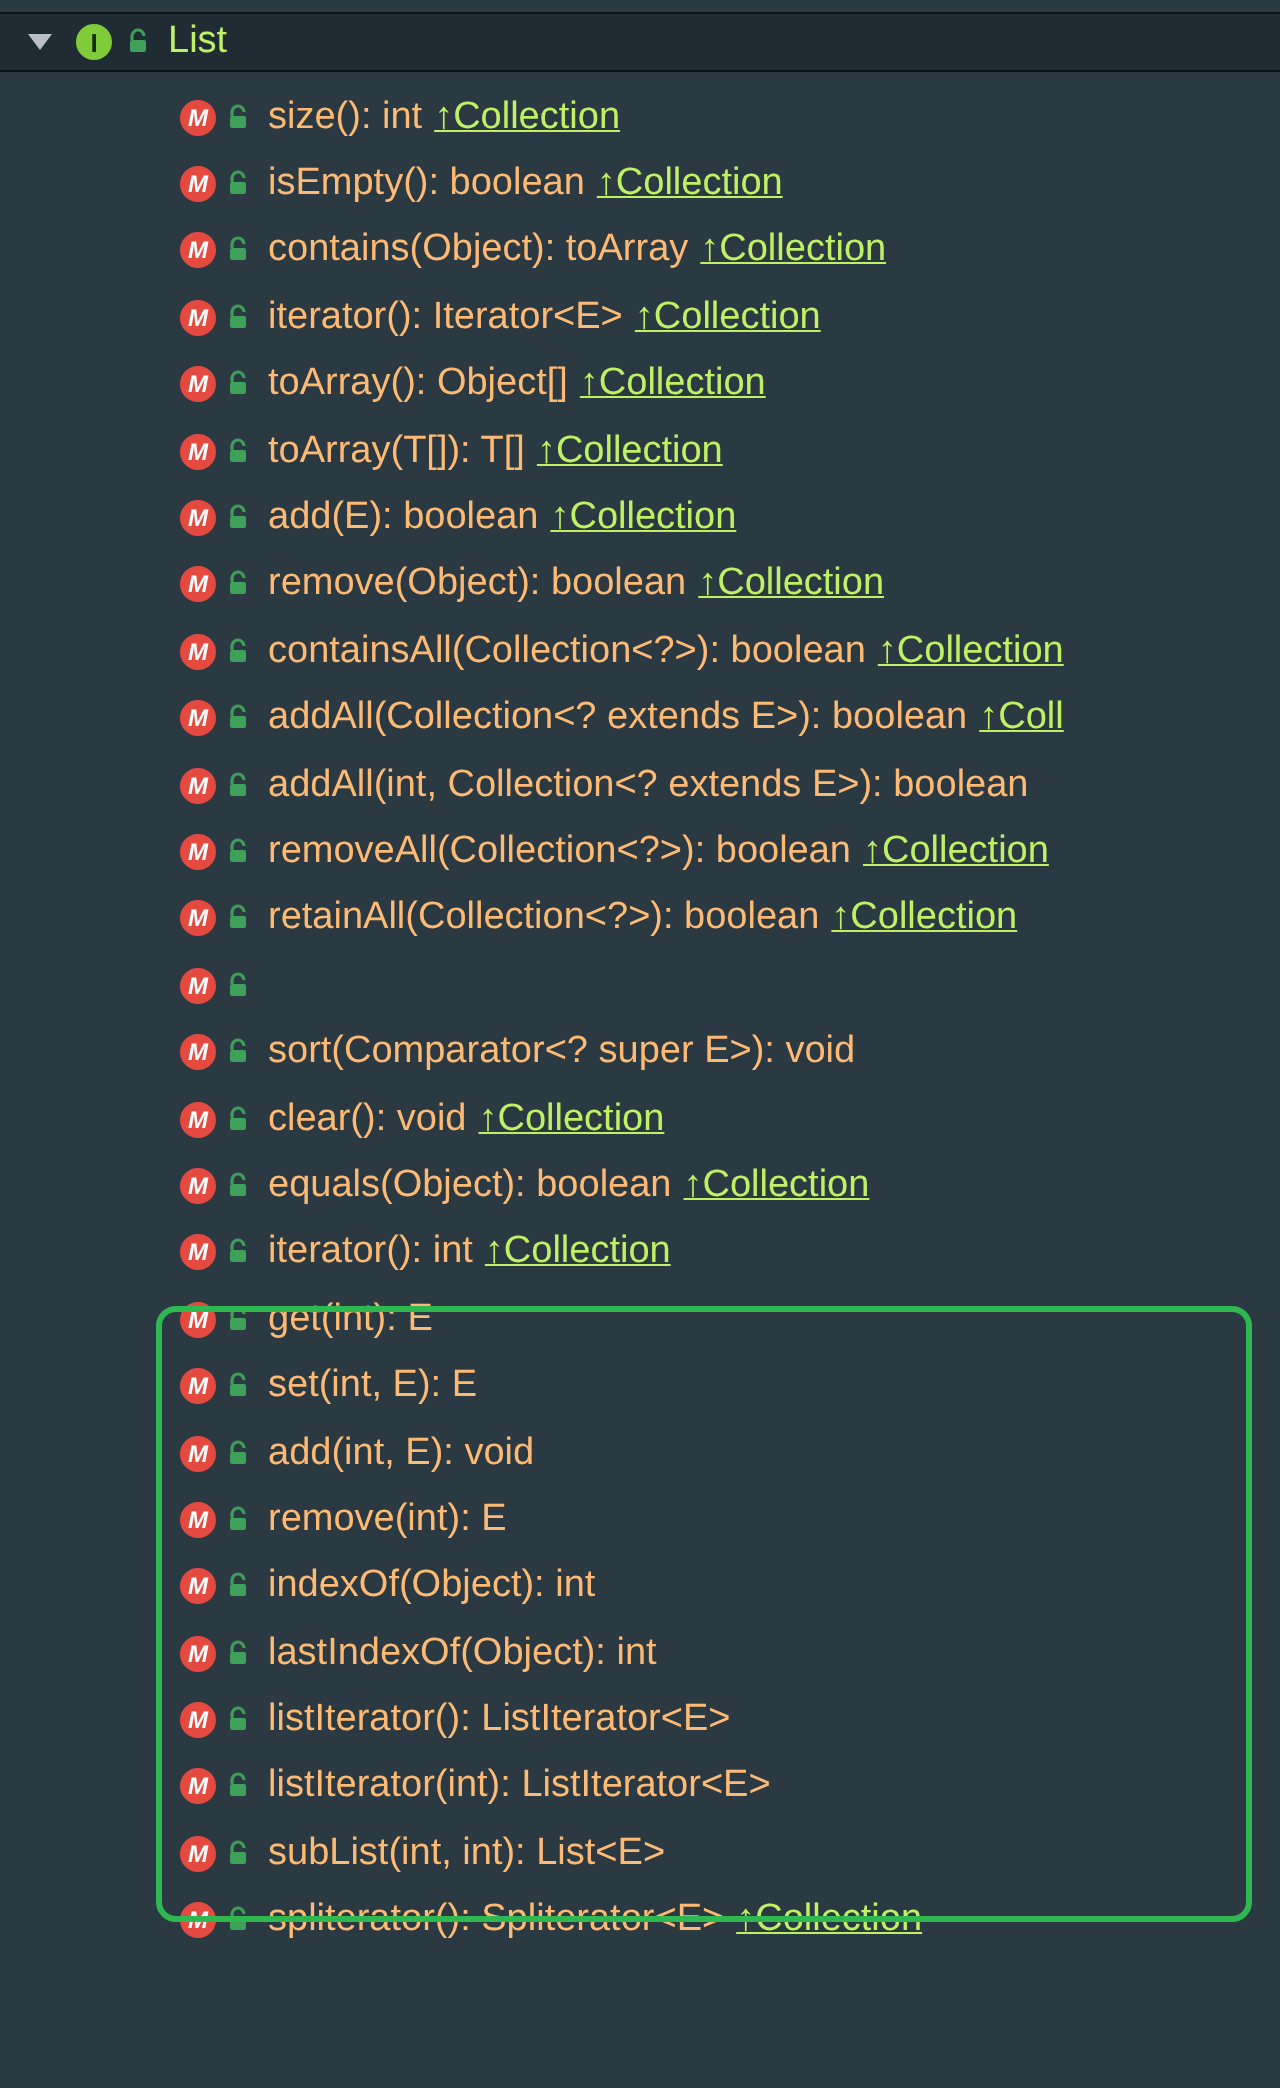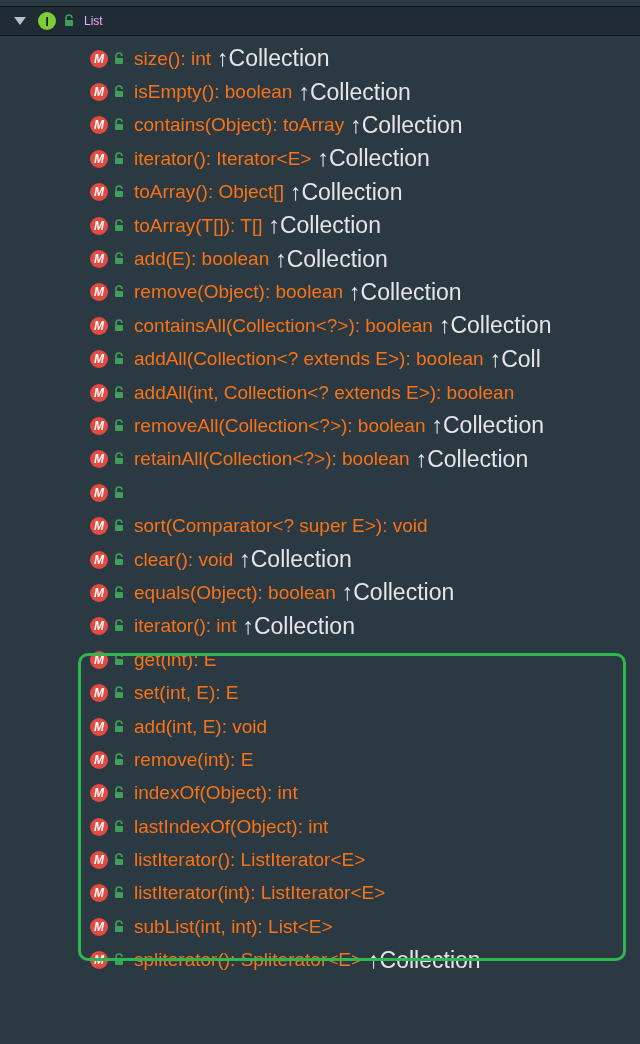--- a/index.html
+++ b/index.html
@@ -48,36 +48,36 @@
     font-style: italic;
   }
   .icon-lock {
     width: 14px; height: 14px;
     display: inline-flex; align-items:center; justify-content:center;
     margin-right: 8px;
     flex-shrink: 0;
   }
   .icon-lock svg { display:block; }
   .header-label {
-    color: #f0abfc;
-    font-size: 12px;
+    color: #bef264;
+    font-size: 19px;
   }
   .method-list {
     padding-top: 6px;
     padding-left: 90px;
   }
   .method-row {
     display: flex;
     align-items: center;
     height: 33.4px;
     white-space: nowrap;
     overflow: hidden;
   }
-  .sig { color: #f97316; font-size: 19px; }
-  .inh { color: #e5e5e5; font-size: 23px; margin-left: 6px; }
+  .sig { color: #fdba74; font-size: 19px; }
+  .inh { color: #bef264; font-size: 19px; margin-left: 6px; text-decoration: underline; }
   .highlight-box {
     position: absolute;
     border: 3px solid #2fb84f;
     border-radius: 10px;
     left: 78px;
     width: 548px;
     top: 653px;
     height: 308px;
     pointer-events: none;
   }

